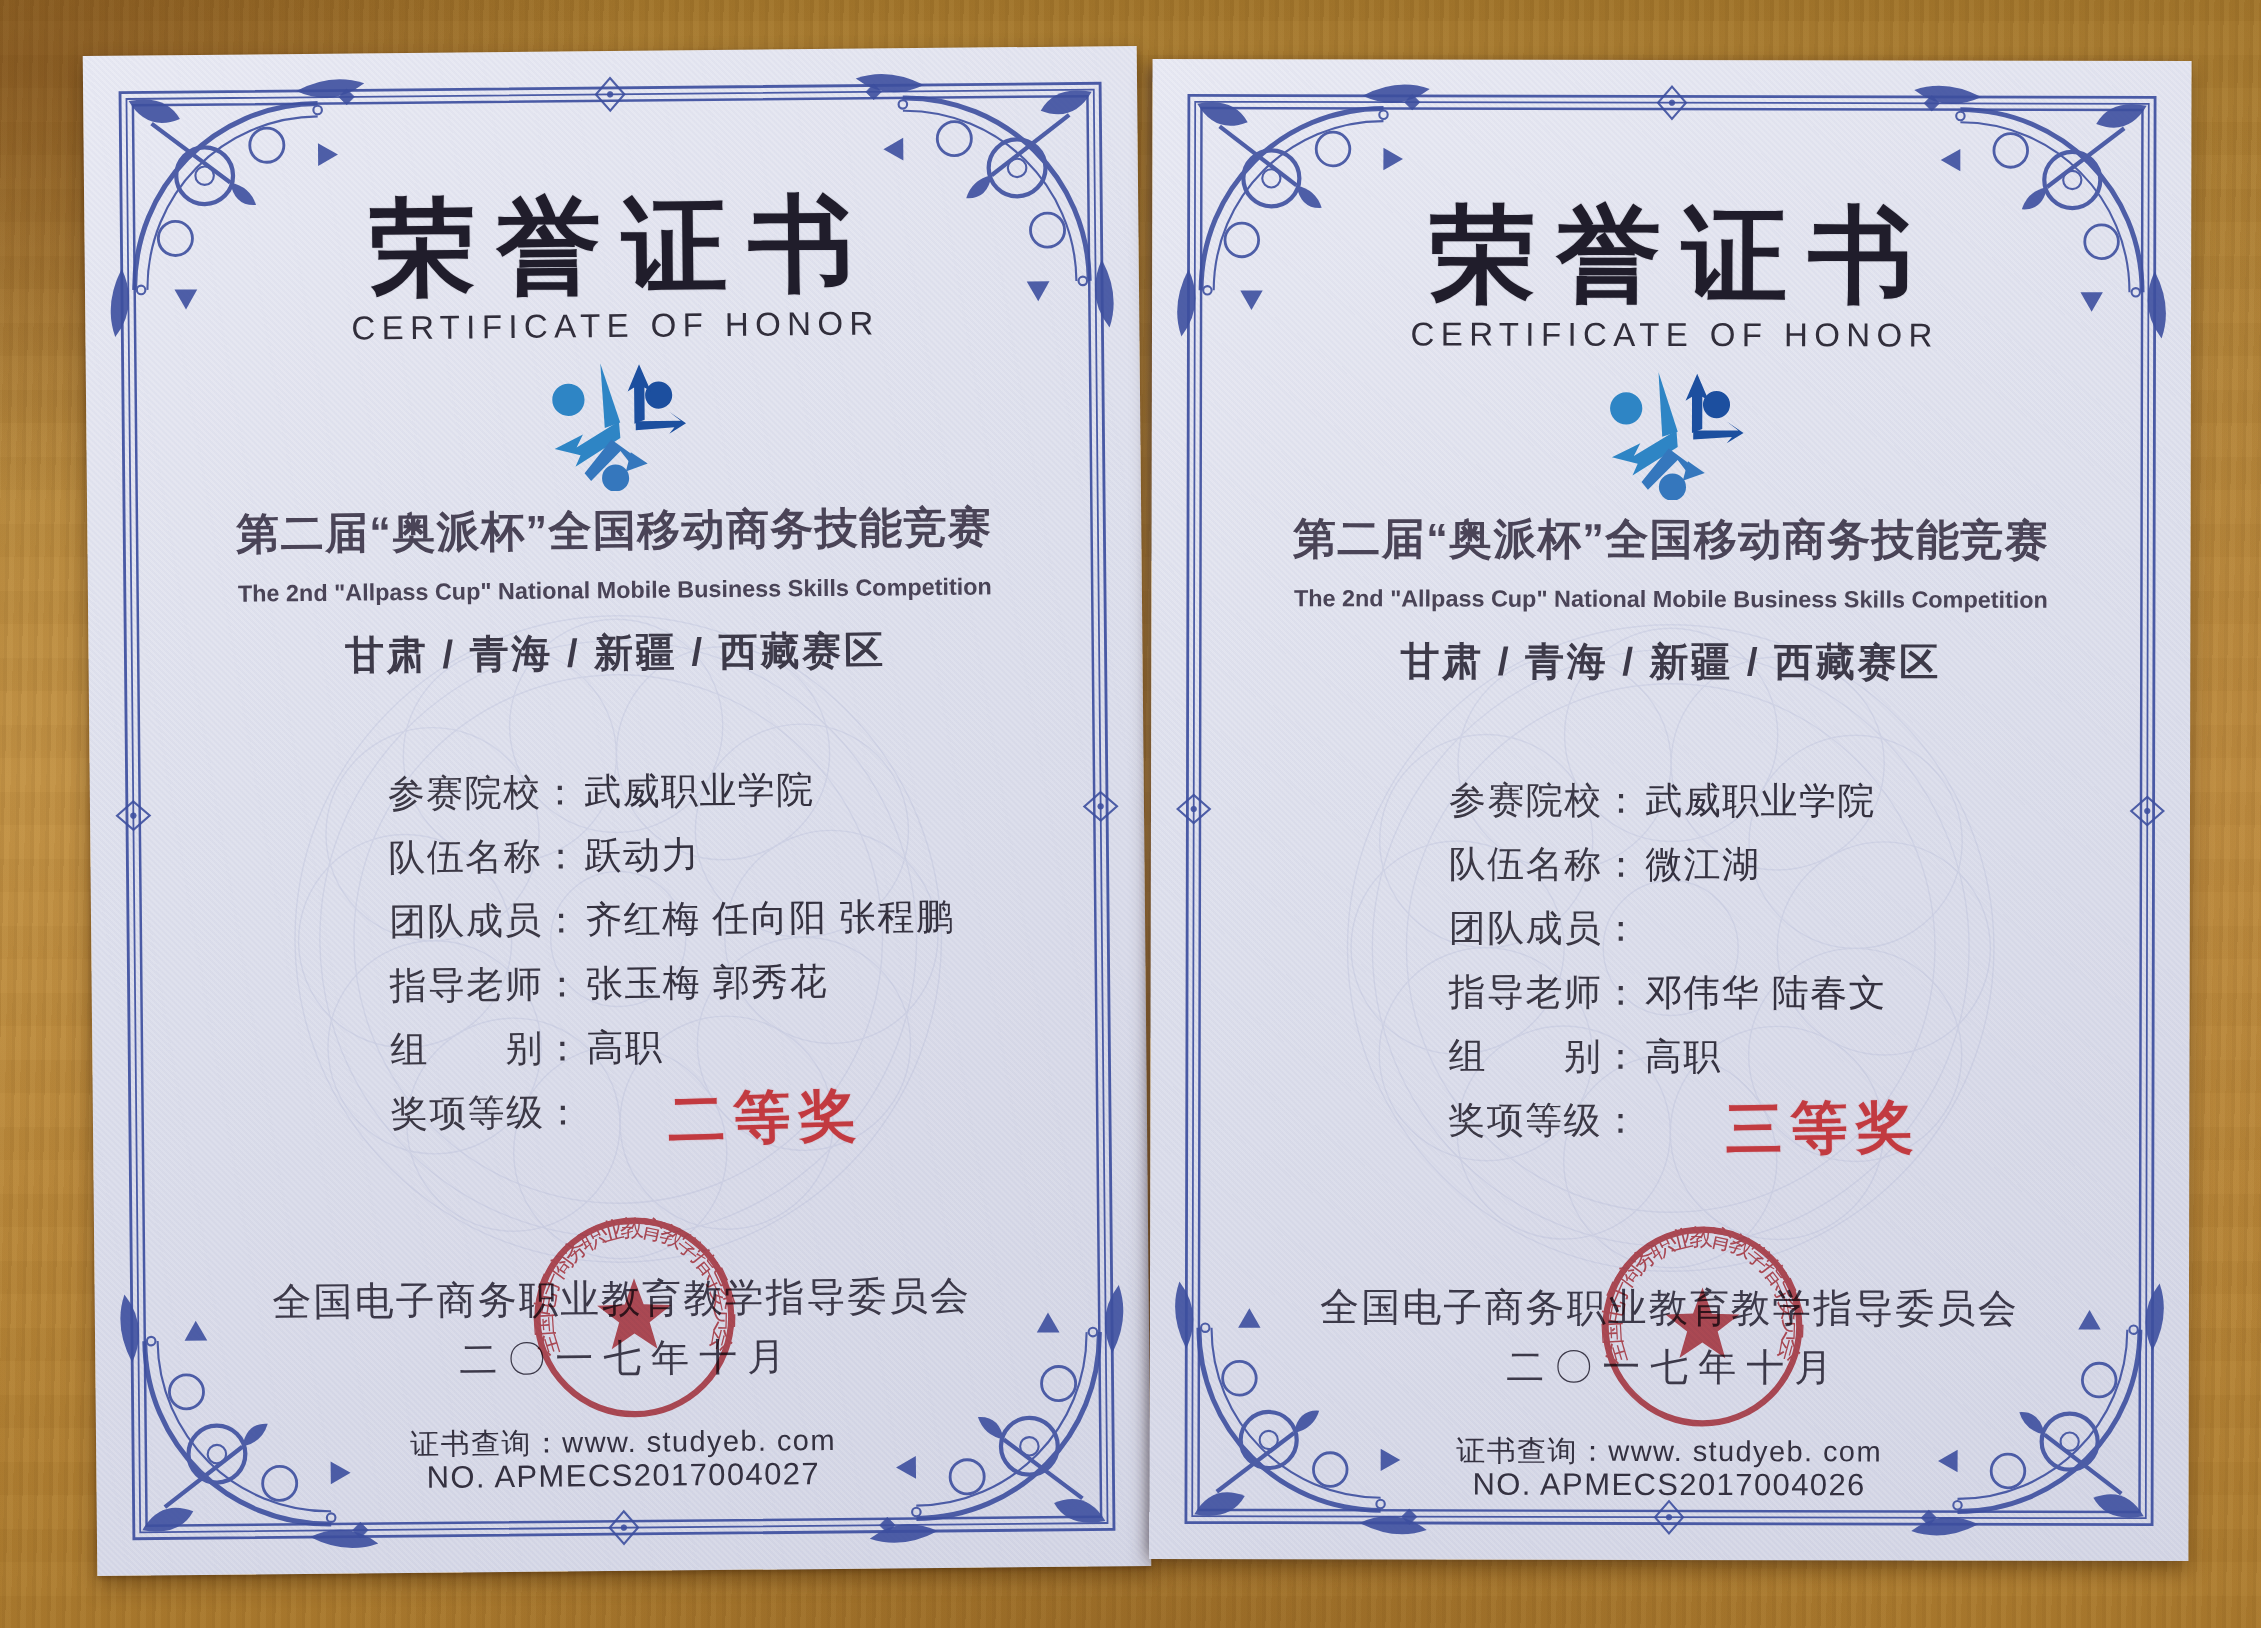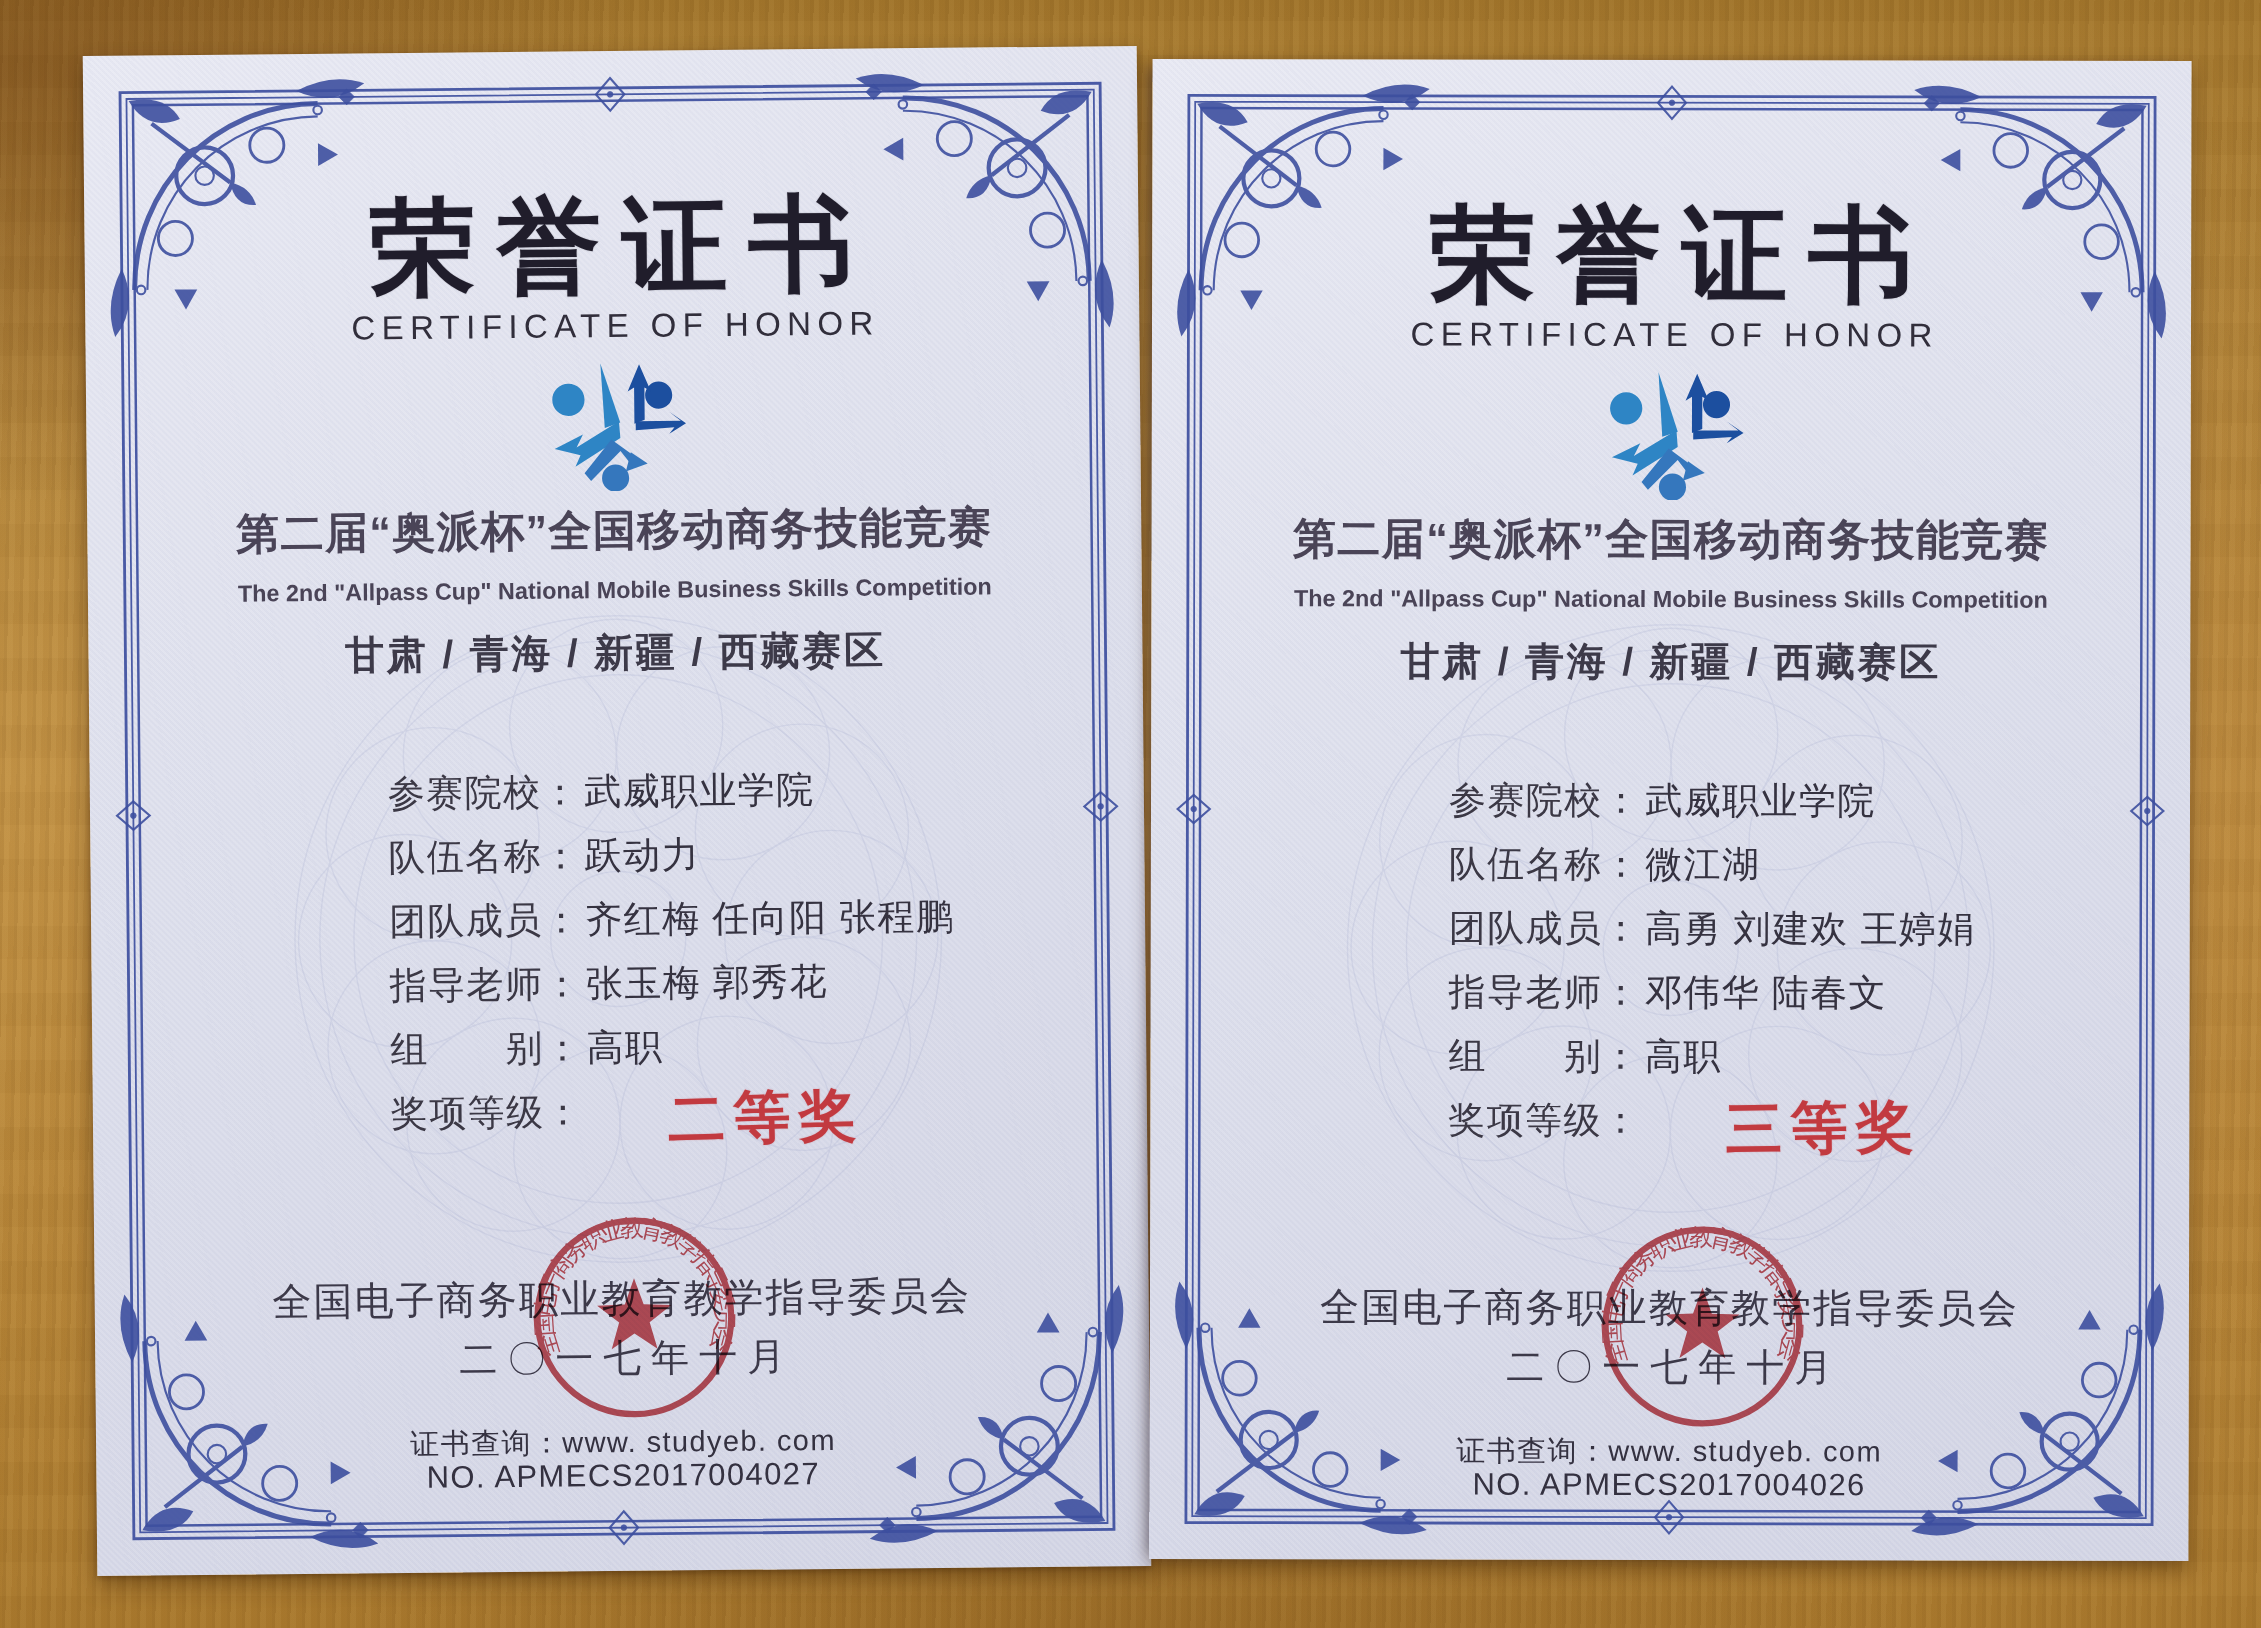--- a/index.html
+++ b/index.html
@@ -294,21 +294,20 @@
     <div class="field-row">
       <span class="flabel">参赛院校：</span>
       <span class="fvalue">武威职业学院</span>
     </div>
     <div class="field-row">
       <span class="flabel">队伍名称：</span>
       <span class="fvalue">微江湖</span>
     </div>
     <div class="field-row">
       <span class="flabel">团队成员：</span>
-      <span class="fvalue">高勇 刘建欢 王婷娟</span>
     </div>
     <div class="field-row">
       <span class="flabel">指导老师：</span>
       <span class="fvalue">邓伟华 陆春文</span>
     </div>
     <div class="field-row">
       <span class="flabel">组　　别：</span>
       <span class="fvalue">高职</span>
     </div>
     <div class="field-row">

